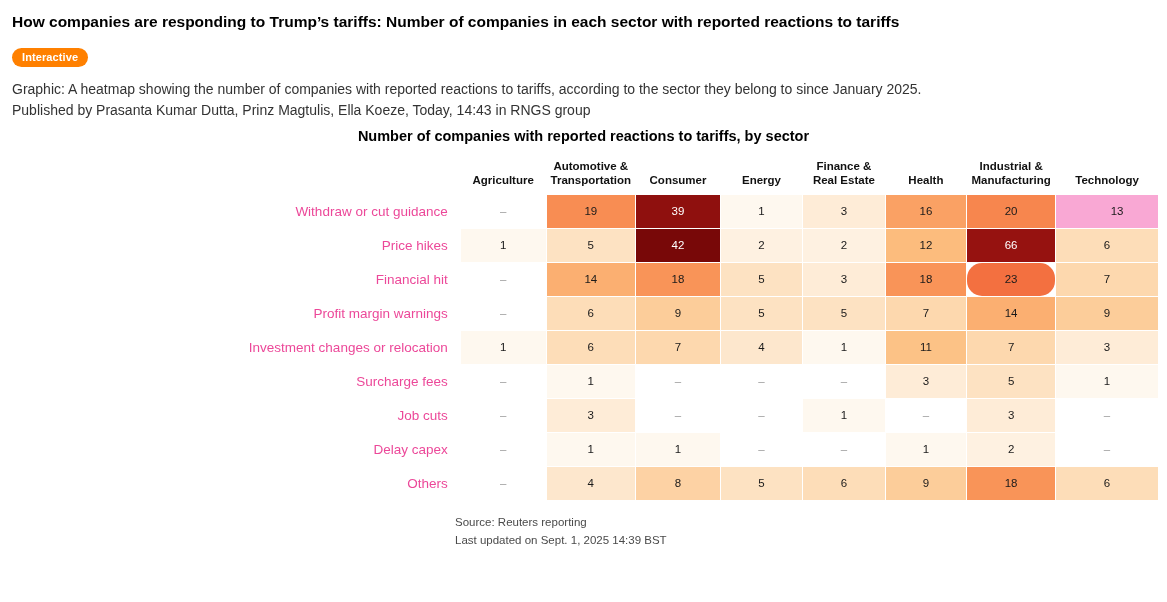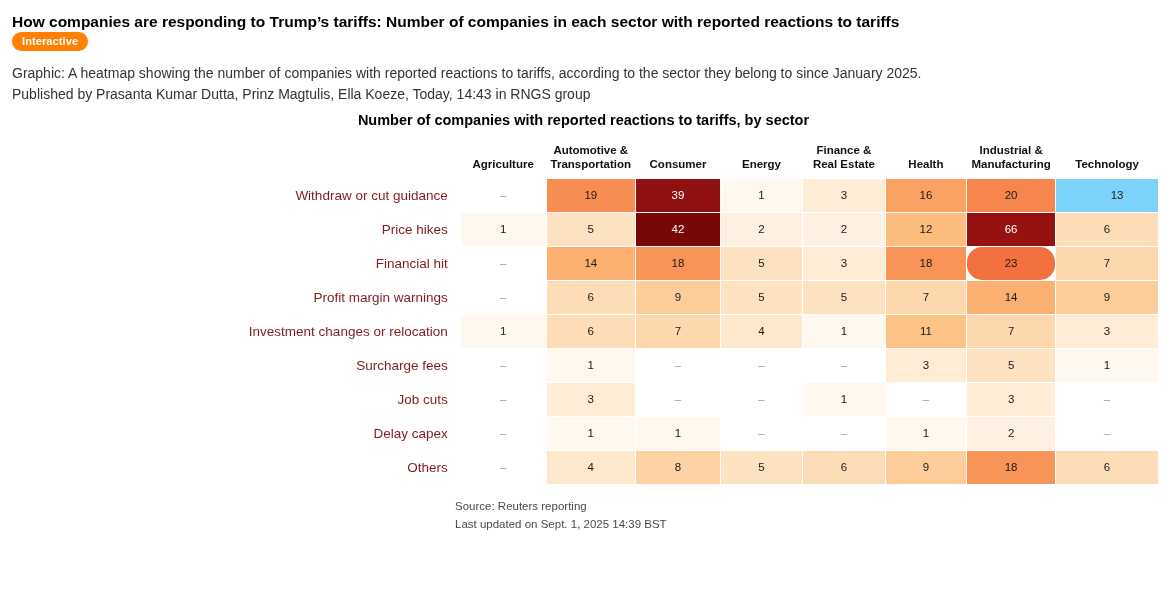--- a/index.html
+++ b/index.html
@@ -22,21 +22,21 @@
     padding: 10px 8px 0 8px;
   }
   .headline {
     font-size: 15.5px;
     font-weight: bold;
     color: #000000;
     line-height: 1.25;
     margin: 2px 0 0 4px;
   }
   .badge-row {
-    margin: 0 0 0 4px;
+    margin: 16px 0 0 4px;
   }
   .badge {
     display: inline-block;
     background: #ff8000;
     color: #ffffff;
     font-size: 11px;
     font-weight: bold;
     padding: 3px 10px 4px 10px;
     border-radius: 10px;
     letter-spacing: 0.1px;
@@ -74,21 +74,21 @@
     vertical-align: bottom;
     padding: 0 0 6px 0;
     line-height: 1.25;
     background: transparent;
   }
   table.heat th.rowhead {
     width: 240px;
     text-align: right;
     font-size: 13.5px;
     font-weight: normal;
-    color: #7f1d1d;
+    color: #ec4899;
     padding: 0 12px 0 0;
     background: transparent;
     white-space: nowrap;
   }
   table.heat td.cell {
     width: 88px;
     height: 31px;
     text-align: center;
     vertical-align: middle;
     font-size: 11.5px;
@@ -143,21 +143,21 @@
       <tbody id="heat-body">
           <tr>
             <th class="rowhead">Withdraw or cut guidance</th>
             <td class="cell empty" style="background: rgb(255, 255, 255); color: rgb(154, 154, 154);">–</td>
             <td class="cell" style="background: rgb(248, 141, 83); color: rgb(26, 26, 26);">19</td>
             <td class="cell" style="background: rgb(143, 16, 14); color: rgb(255, 255, 255);">39</td>
             <td class="cell" style="background: rgb(254, 248, 239); color: rgb(26, 26, 26);">1</td>
             <td class="cell" style="background: rgb(254, 236, 215); color: rgb(26, 26, 26);">3</td>
             <td class="cell" style="background: rgb(250, 161, 100); color: rgb(26, 26, 26);">16</td>
             <td class="cell" style="background: rgb(247, 134, 78); color: rgb(26, 26, 26);">20</td>
-            <td class="cell" style="background: #7dd3fc; color: rgb(26, 26, 26); padding-left: 21px;">13</td>
+            <td class="cell" style="background: #f9a8d4; color: rgb(26, 26, 26); padding-left: 21px;">13</td>
           </tr>
           <tr>
             <th class="rowhead">Price hikes</th>
             <td class="cell" style="background: rgb(254, 248, 239); color: rgb(26, 26, 26);">1</td>
             <td class="cell" style="background: rgb(253, 226, 194); color: rgb(26, 26, 26);">5</td>
             <td class="cell" style="background: rgb(120, 8, 8); color: rgb(255, 255, 255);">42</td>
             <td class="cell" style="background: rgb(254, 241, 225); color: rgb(26, 26, 26);">2</td>
             <td class="cell" style="background: rgb(254, 241, 225); color: rgb(26, 26, 26);">2</td>
             <td class="cell" style="background: rgb(252, 188, 125); color: rgb(26, 26, 26); margin-top: 20px;">12</td>
             <td class="cell" style="background: rgb(150, 18, 16); color: rgb(255, 255, 255);">66</td>

